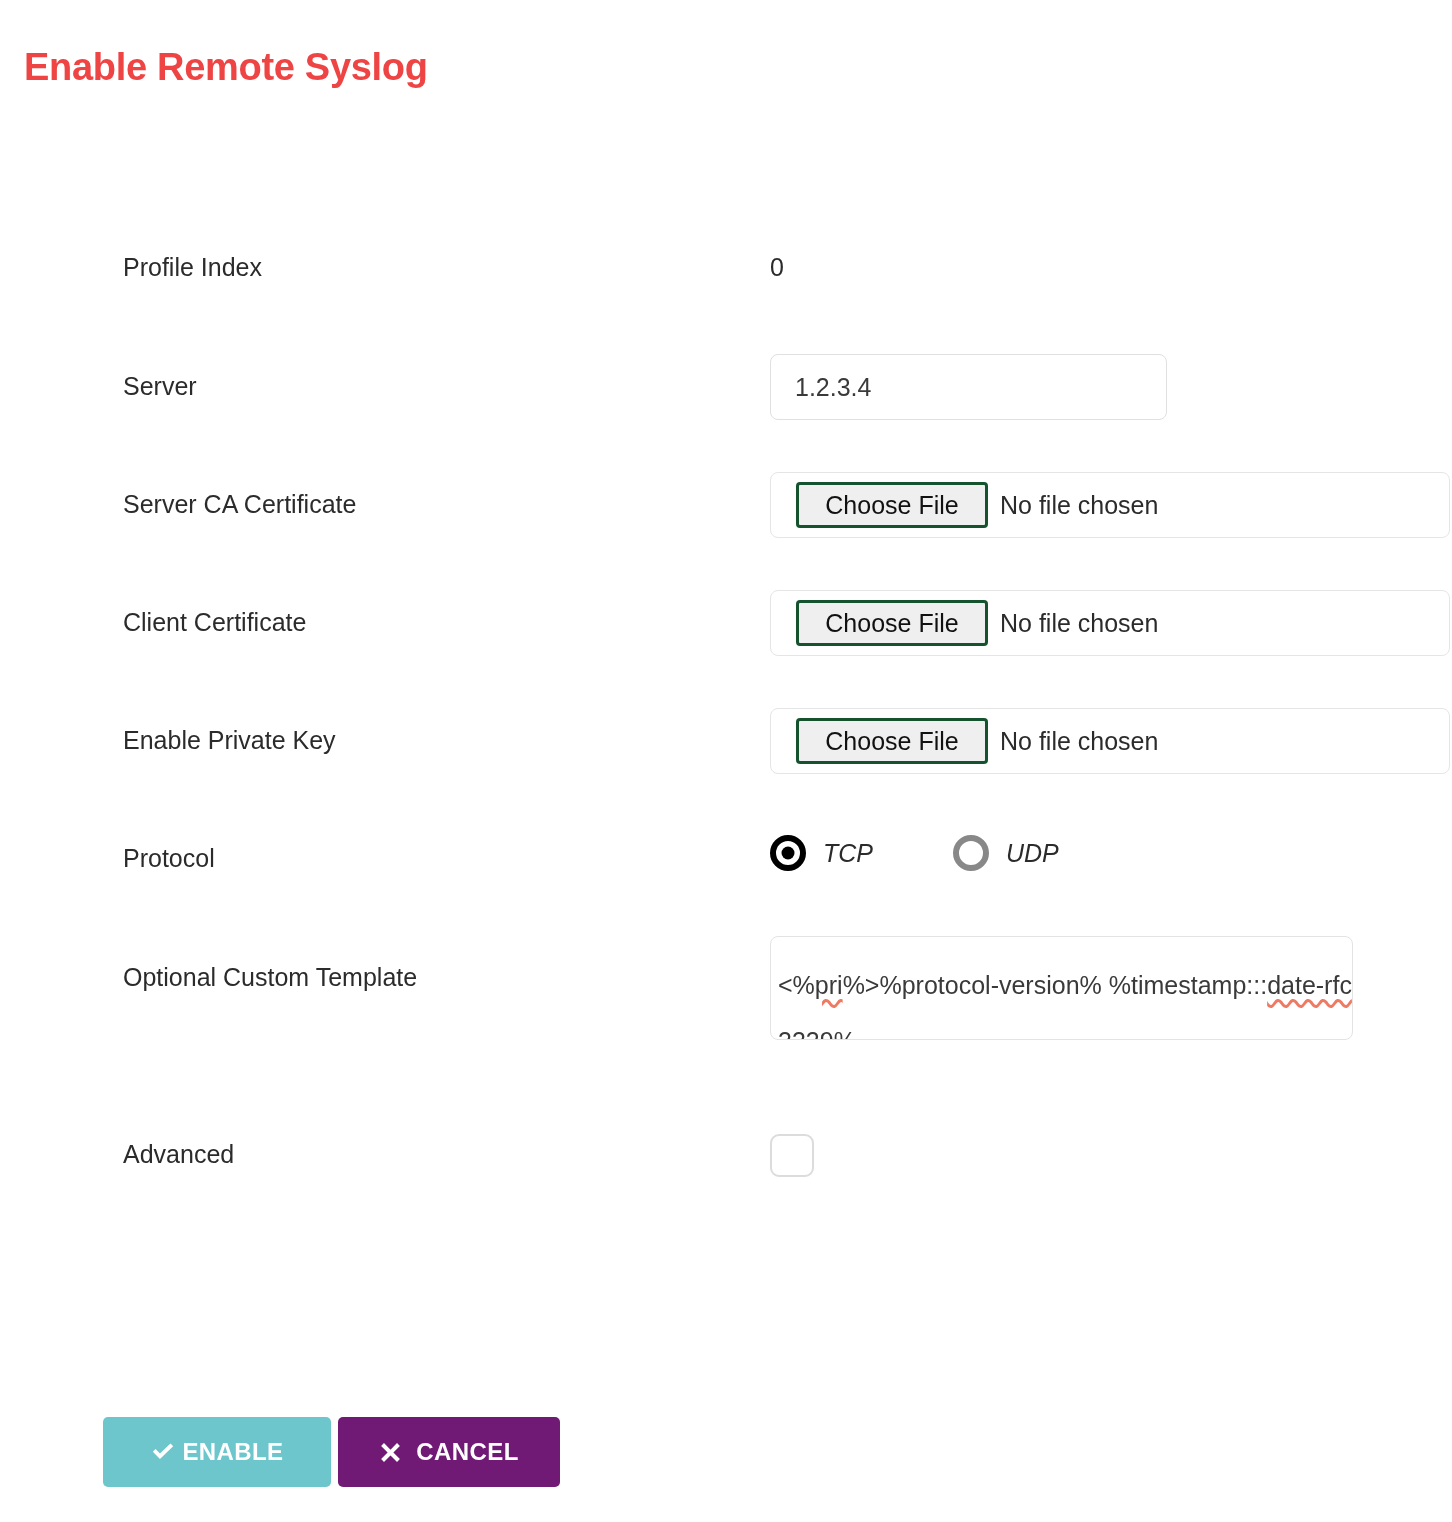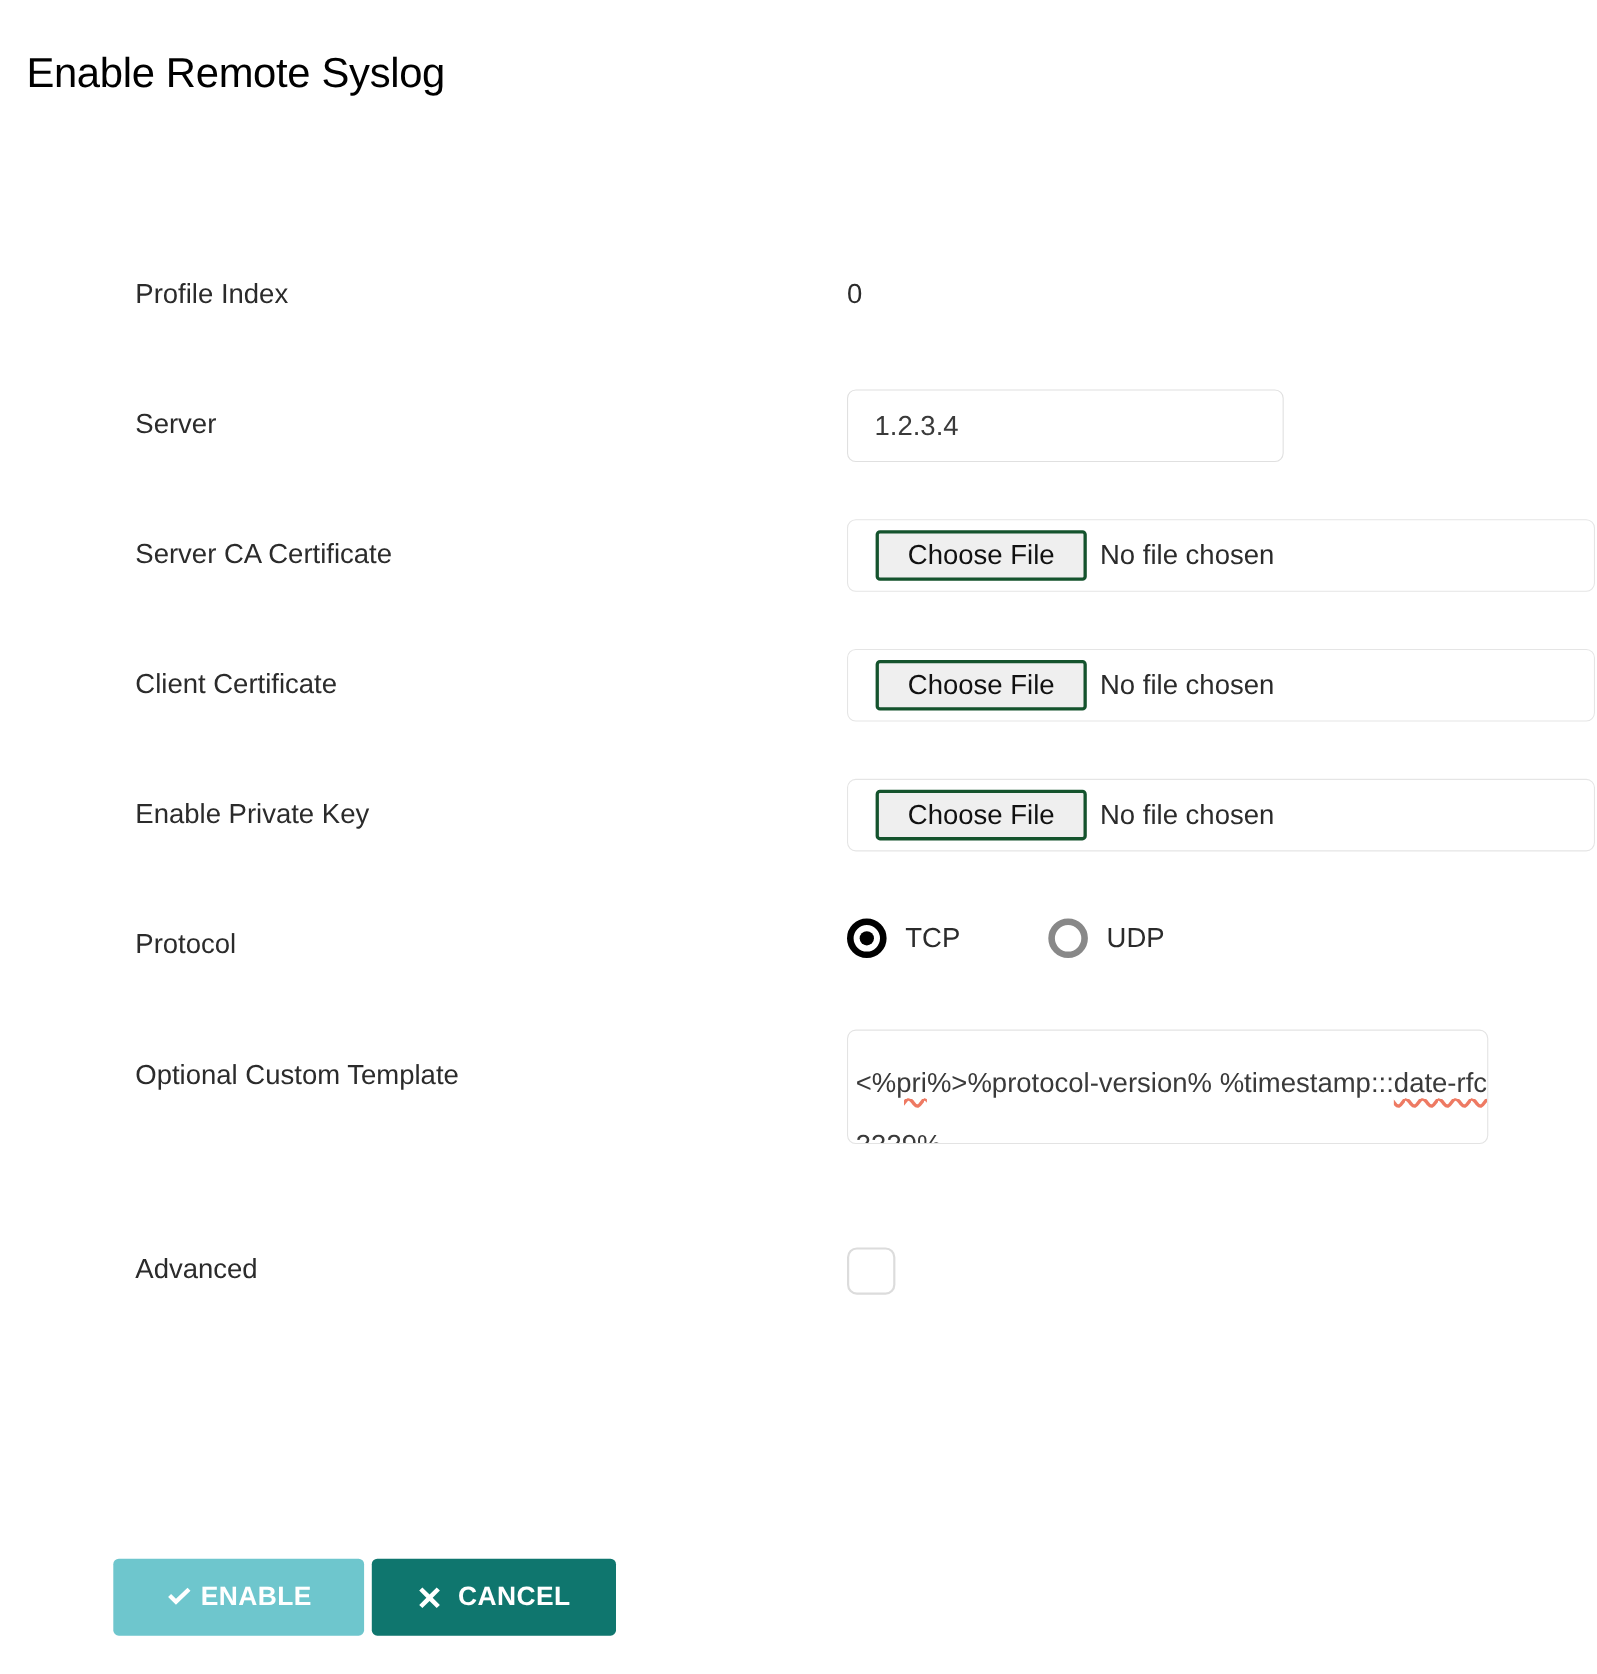--- a/index.html
+++ b/index.html
@@ -16,23 +16,23 @@
     -webkit-font-smoothing: antialiased;
     position: relative;
     overflow: hidden;
   }
 
   .page-title {
     position: absolute;
     left: 24px;
     top: 20px;
     font-size: 38px;
-    font-weight: 400;
+    font-weight: 700;
     letter-spacing: -0.3px;
-    color: #000000;
+    color: #ef4444;
     line-height: 1.2;
   }
 
   .form {
     position: absolute;
     left: 0;
     top: 228px;
     width: 1452px;
   }
 
@@ -112,20 +112,21 @@
     color: #2b2b2b;
     margin-left: 12px;
     line-height: 1;
     white-space: nowrap;
   }
 
   
   .radio-group {
     display: flex;
     align-items: flex-start;
+    font-style: italic;
   }
   .radio-opt {
     display: flex;
     align-items: center;
     margin-right: 80px;
     cursor: pointer;
   }
   .radio-opt:last-child { margin-right: 0; }
   .radio-mark {
     width: 36px;
@@ -309,21 +310,21 @@
 
 <div class="actions">
   <button class="btn btn-enable" style="background:#6ec6cd;">
     <span class="glyph">
       <svg width="26" height="26" viewBox="0 0 24 24" aria-hidden="true">
         <path d="M9.2 18.4 2.6 11.8l2.5-2.5 4.1 4.1L18.9 4.1l2.5 2.5z" fill="#ffffff"></path>
       </svg>
     </span>
     <span>ENABLE</span>
   </button>
-  <button class="btn btn-cancel" style="background:#0f766e;">
+  <button class="btn btn-cancel" style="background:#701a75;">
     <span class="glyph">
       <svg width="23" height="23" viewBox="0 0 24 24" aria-hidden="true">
         <path d="M5.2 2.2 12 9l6.8-6.8 3 3L15 12l6.8 6.8-3 3L12 15l-6.8 6.8-3-3L9 12 2.2 5.2z" fill="#ffffff"></path>
       </svg>
     </span>
     <span>CANCEL</span>
   </button>
 </div>
 
 </body></html>

